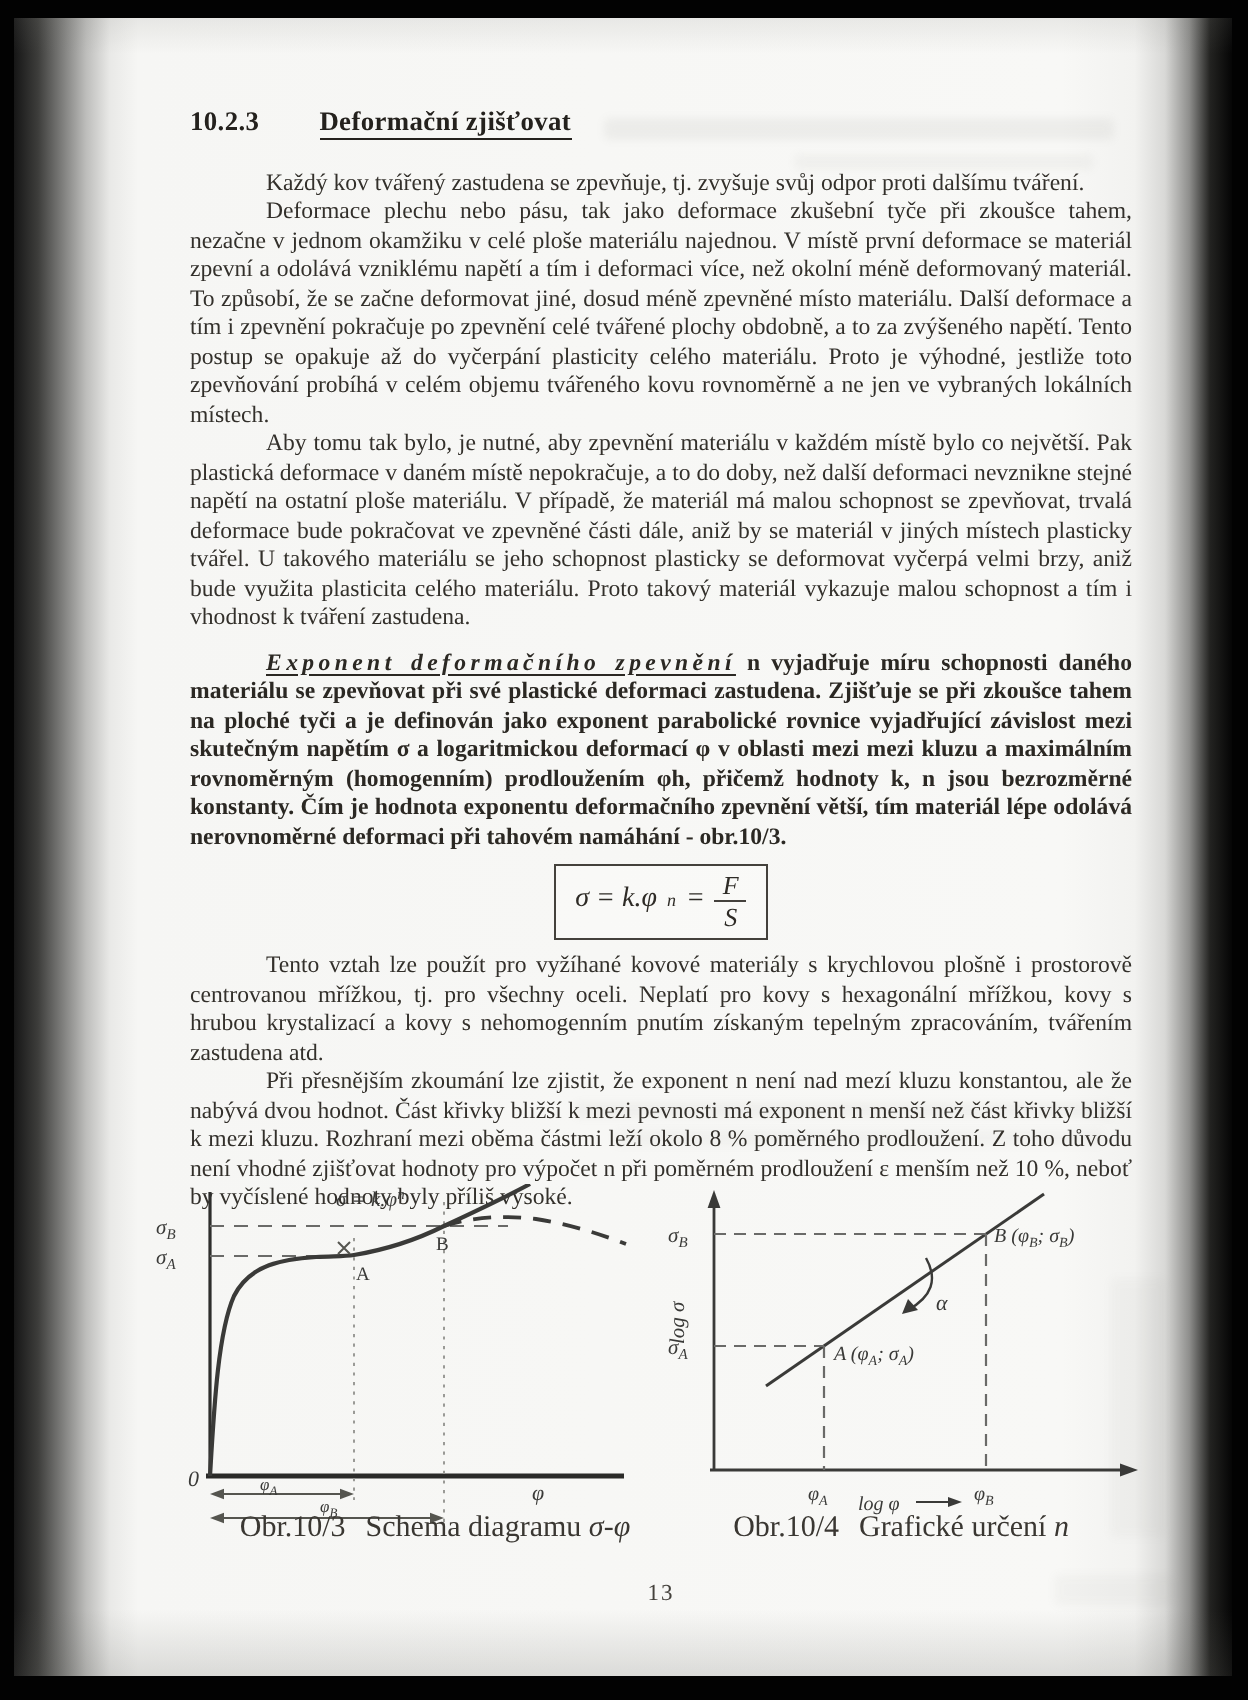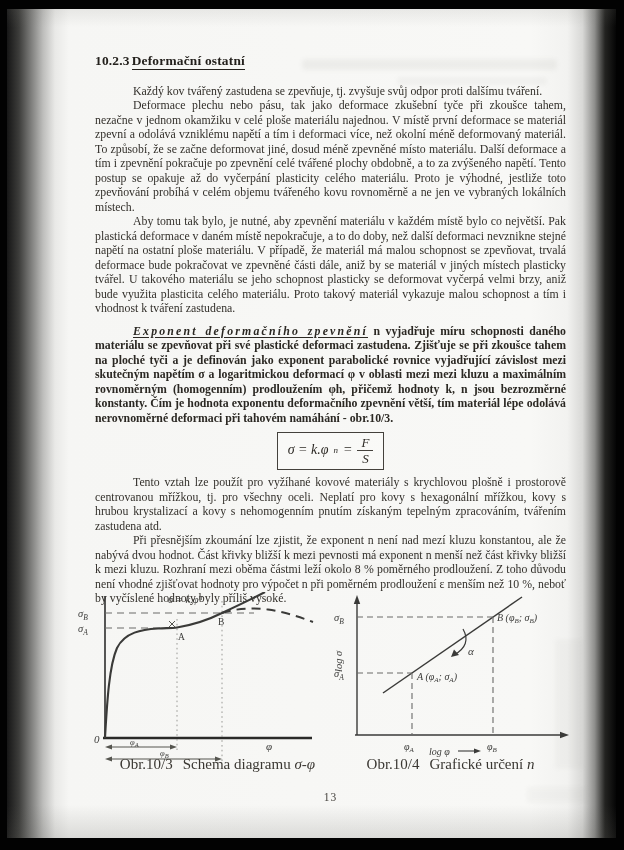--- a/index.html
+++ b/index.html
@@ -18,21 +18,21 @@
     content:"";position:absolute;inset:0;pointer-events:none;
     background:linear-gradient(180deg,rgba(120,120,115,.12) 0,rgba(0,0,0,0) 18px,rgba(0,0,0,0) 96%,rgba(90,90,85,.18) 100%);
   }
   .ghost{position:absolute;background:#90908a;filter:blur(2px);border-radius:3px;pointer-events:none;}
 
   .content{
     position:absolute;left:95px;top:54px;width:471px;
     color:#33302b;font-size:11.8px;line-height:14.5px;text-align:justify;
   }
   .heading{font-size:13.4px;font-weight:bold;color:#24211d;margin:0 0 15px 0;text-align:left;letter-spacing:.2px;}
-  .heading-num{margin-right:2px;}
+  .heading-num{margin-right:30px;}
   .heading-title{border-bottom:1.6px solid #24211d;padding-bottom:1px;}
   p.body-par{margin:0;text-indent:38px;}
   p.exp-par{margin:8px 0 0 0;text-indent:38px;font-weight:bold;color:#2b2823;}
   .exp-lead{letter-spacing:2.2px;text-decoration:underline;text-underline-offset:2px;font-style:italic;}
   .formula-wrap{text-align:center;margin:7px 0 5px 0;}
   .formula-box{
     display:inline-flex;align-items:center;gap:5px;border:1.3px solid #44413c;
     padding:3px 10px 4px 10px;font-style:italic;font-size:14px;color:#2e2b26;background:rgba(255,255,255,.25);
   }
   .formula-exp{font-size:9px;vertical-align:super;font-style:italic;}
@@ -63,21 +63,21 @@
     <div class="ghost" style="left:295px;top:50px;width:255px;height:11px;opacity:.10;"></div>
     <div class="ghost" style="left:390px;top:68px;width:150px;height:8px;opacity:.07;"></div>
     <div class="ghost" style="left:280px;top:542px;width:270px;height:8px;opacity:.07;"></div>
     <div class="ghost" style="left:300px;top:556px;width:245px;height:8px;opacity:.06;"></div>
     <div class="ghost" style="left:548px;top:630px;width:28px;height:130px;opacity:.05;"></div>
     <div class="ghost" style="left:520px;top:778px;width:60px;height:16px;opacity:.06;"></div>
   </div>
 
   <div class="content">
     <div class="heading">
-      <span class="heading-num">10.2.3</span><span class="heading-title">Deformační ostatní</span>
+      <span class="heading-num">10.2.3</span><span class="heading-title">Deformační zjišťovat</span>
     </div>
 
     <p class="body-par">Každý kov tvářený zastudena se zpevňuje, tj. zvyšuje svůj odpor proti dalšímu tváření.</p>
     <p class="body-par">Deformace plechu nebo pásu, tak jako deformace zkušební tyče při zkoušce tahem, nezačne v jednom okamžiku v celé ploše materiálu najednou. V místě první deformace se materiál zpevní a odolává vzniklému napětí a tím i deformaci více, než okolní méně deformovaný materiál. To způsobí, že se začne deformovat jiné, dosud méně zpevněné místo materiálu. Další deformace a tím i zpevnění pokračuje po zpevnění celé tvářené plochy obdobně, a to za zvýšeného napětí. Tento postup se opakuje až do vyčerpání plasticity celého materiálu. Proto je výhodné, jestliže toto zpevňování probíhá v celém objemu tvářeného kovu rovnoměrně a ne jen ve vybraných lokálních místech.</p>
     <p class="body-par">Aby tomu tak bylo, je nutné, aby zpevnění materiálu v každém místě bylo co největší. Pak plastická deformace v daném místě nepokračuje, a to do doby, než další deformaci nevznikne stejné napětí na ostatní ploše materiálu. V případě, že materiál má malou schopnost se zpevňovat, trvalá deformace bude pokračovat ve zpevněné části dále, aniž by se materiál v jiných místech plasticky tvářel. U takového materiálu se jeho schopnost plasticky se deformovat vyčerpá velmi brzy, aniž bude využita plasticita celého materiálu. Proto takový materiál vykazuje malou schopnost a tím i vhodnost k tváření zastudena.</p>
 
     <p class="exp-par"><span class="exp-lead">Exponent deformačního zpevnění</span><span> n vyjadřuje míru schopnosti daného materiálu se zpevňovat při své plastické deformaci zastudena. Zjišťuje se při zkoušce tahem na ploché tyči a je definován jako exponent parabolické rovnice vyjadřující závislost mezi skutečným napětím σ a logaritmickou deformací φ v oblasti mezi mezi kluzu a maximálním rovnoměrným (homogenním) prodloužením φh, přičemž hodnoty k, n jsou bezrozměrné konstanty. Čím je hodnota exponentu deformačního zpevnění větší, tím materiál lépe odolává nerovnoměrné deformaci při tahovém namáhání - obr.10/3.</span></p>
 
     <div class="formula-wrap">
       <span class="formula-box">

